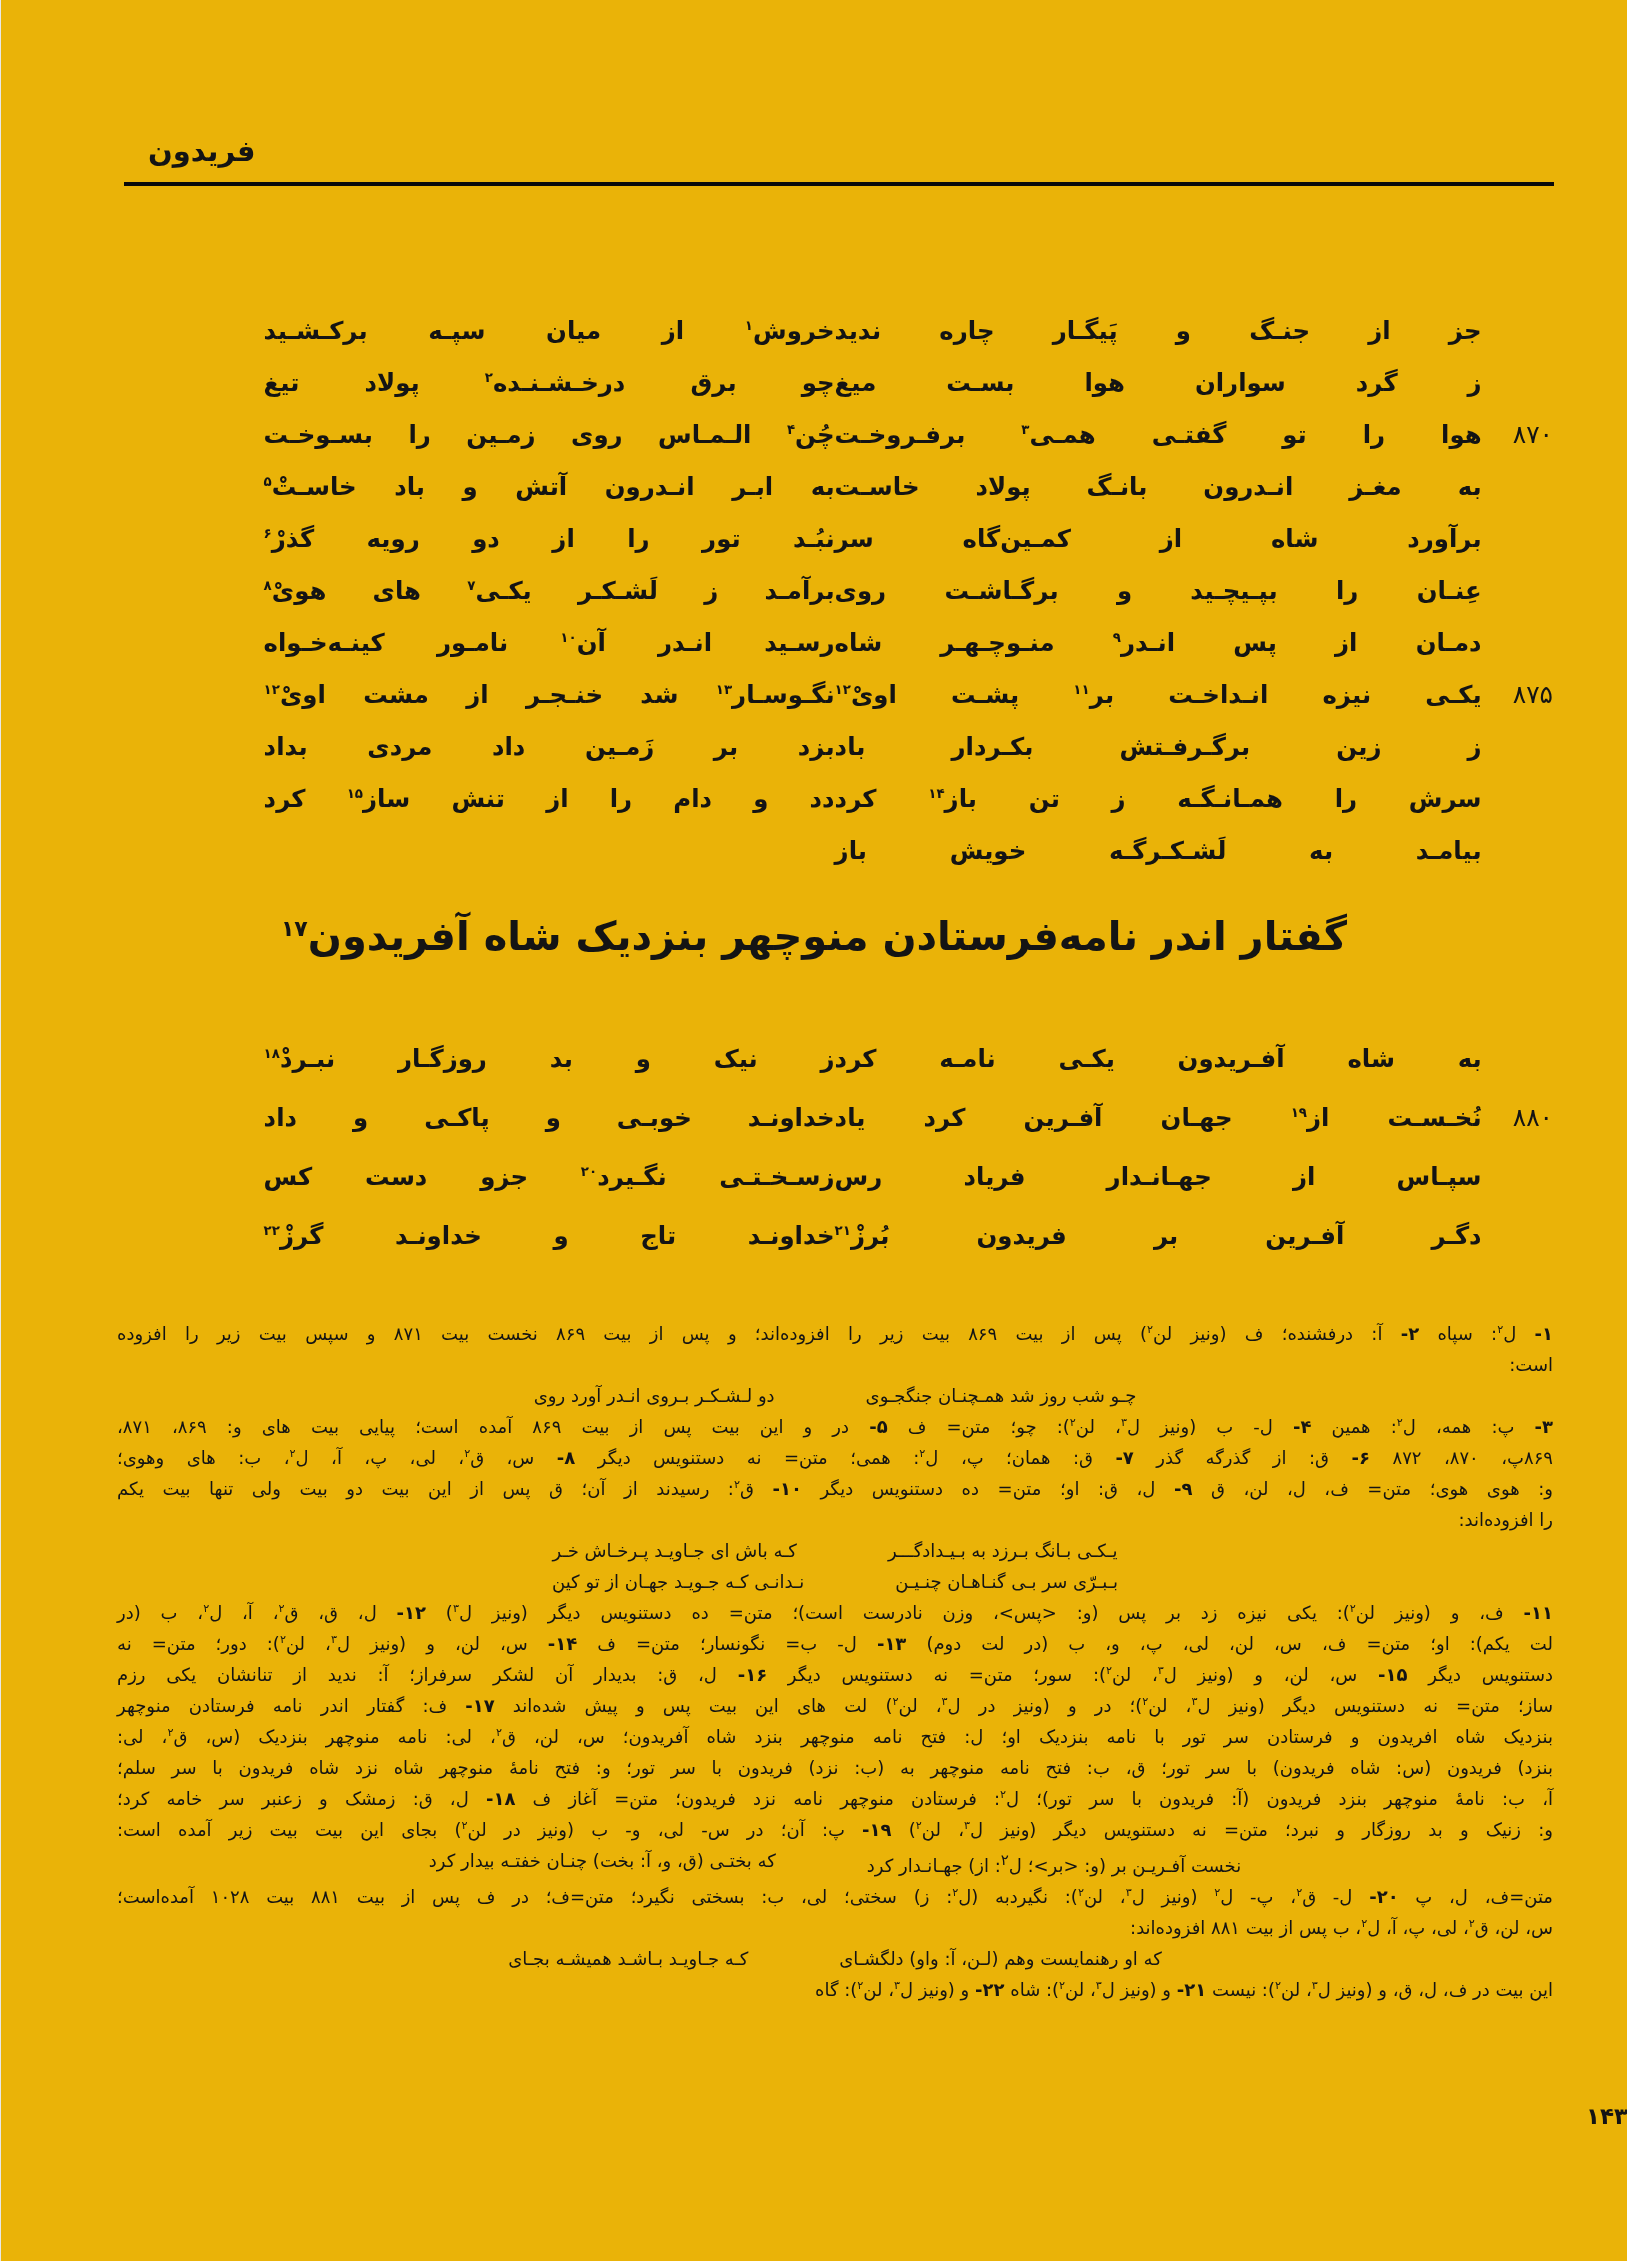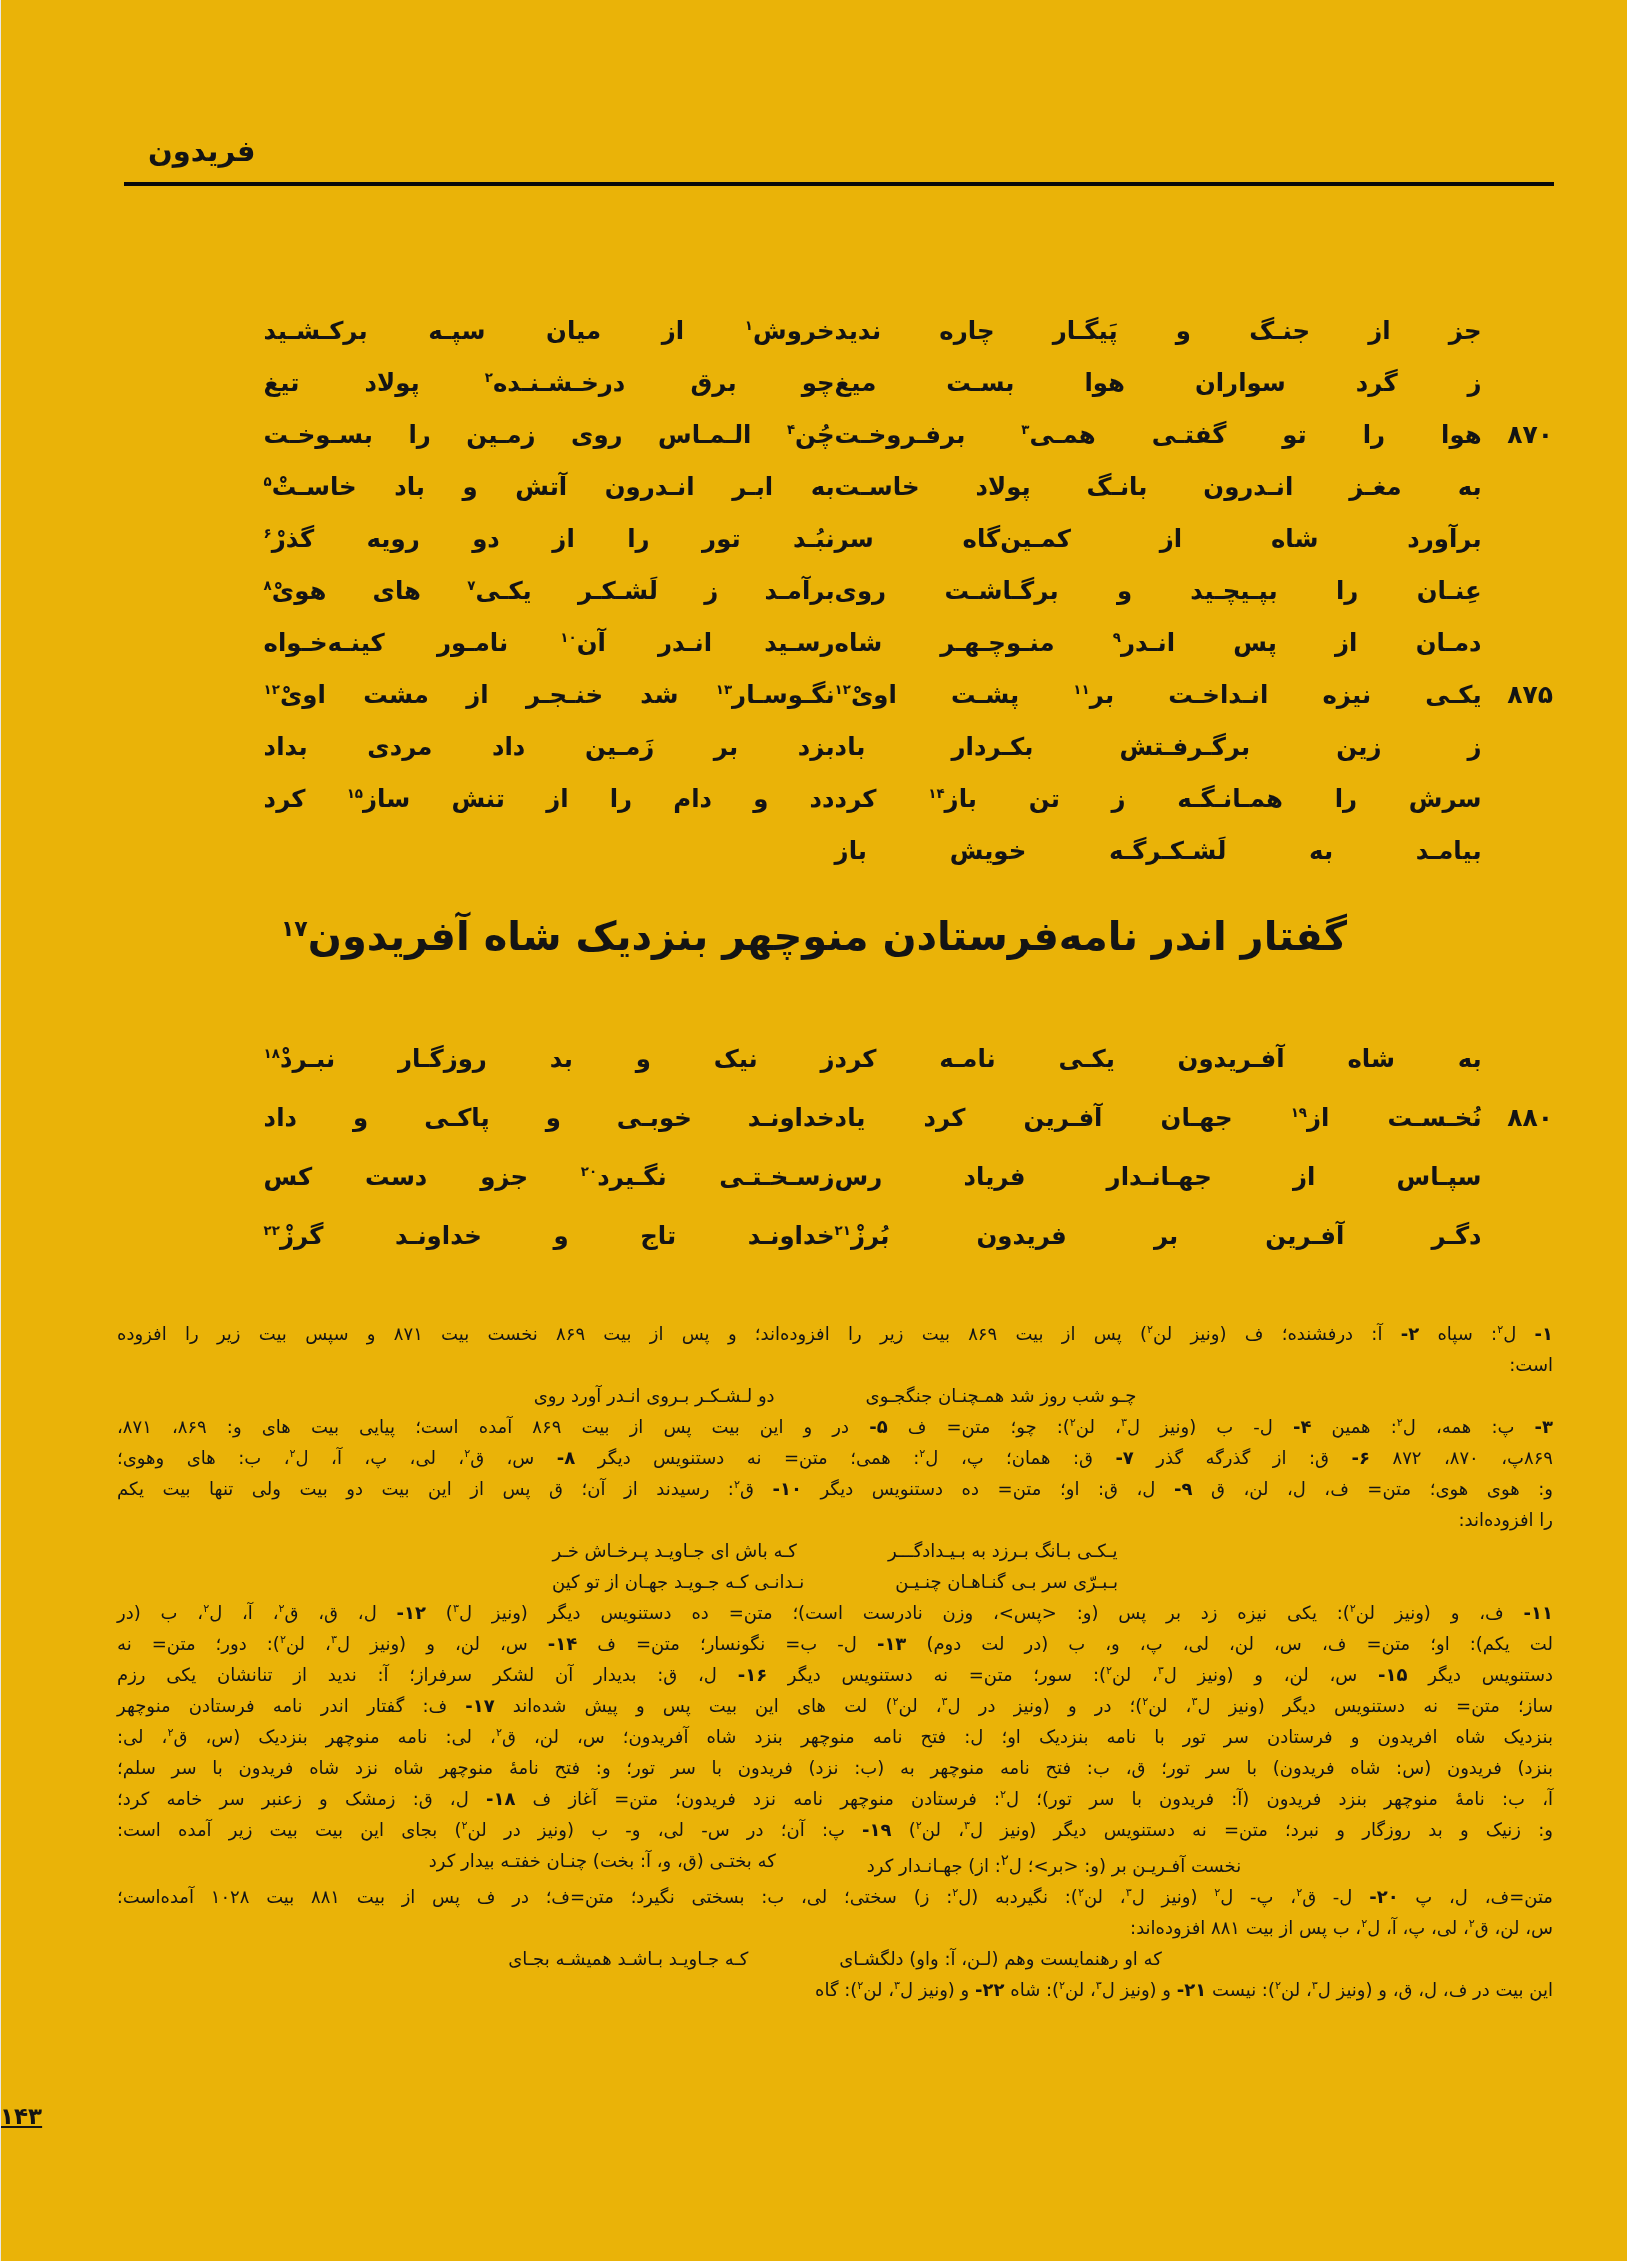--- a/index.html
+++ b/index.html
@@ -19,21 +19,21 @@
     position:absolute;top:182px;left:124px;right:74px;height:3.5px;background:#0a0a0a;
   }
   
   .poem{position:absolute;right:75px;width:1323px;}
   #poem1{top:304px;}
   #poem2{top:1029px;}
   .verse-row{display:flex;align-items:center;}
   #poem1 .verse-row{height:52px;}
   #poem2 .verse-row{height:59px;}
   .verse-num{
-    width:63px;margin-left:8.4px;font-size:25px;font-weight:bold;
+    width:63px;margin-left:8.4px;font-size:25px;font-weight:normal;
     text-align:right;flex:none;
   }
   .hemi{
     font-size:24.4px;font-weight:bold;white-space:nowrap;
     text-align:justify;text-align-last:justify;flex:none;
   }
   .hemi-r{width:647px;}
   .hemi-l{width:571px;}
   .hemi sup,.section-heading sup{font-size:0.55em;vertical-align:super;line-height:0;}
   
@@ -48,21 +48,21 @@
   }
   .fn-line{text-align:justify;text-align-last:justify;}
   .fn-end{text-align:right;text-align-last:right;}
   .fn-line b{font-weight:bold;}
   .fn-line sup{font-size:0.62em;vertical-align:super;line-height:0;}
   .fn-verse{display:flex;justify-content:center;gap:91px;text-align:right;}
   .fn-verse .fn-hemi{white-space:nowrap;}
   
   .page-number{
     position:absolute;top:2103px;left:0;width:100%;
-    text-align:left;font-size:23px;font-weight:bold;text-decoration:underline;
+    text-align:right;font-size:23px;font-weight:bold;
   }
 </style>
 </head>
 <body>
 
 <div class="page">
   <header>
     <div class="running-title">فریدون</div>
     <div class="header-rule"></div>
   </header>

